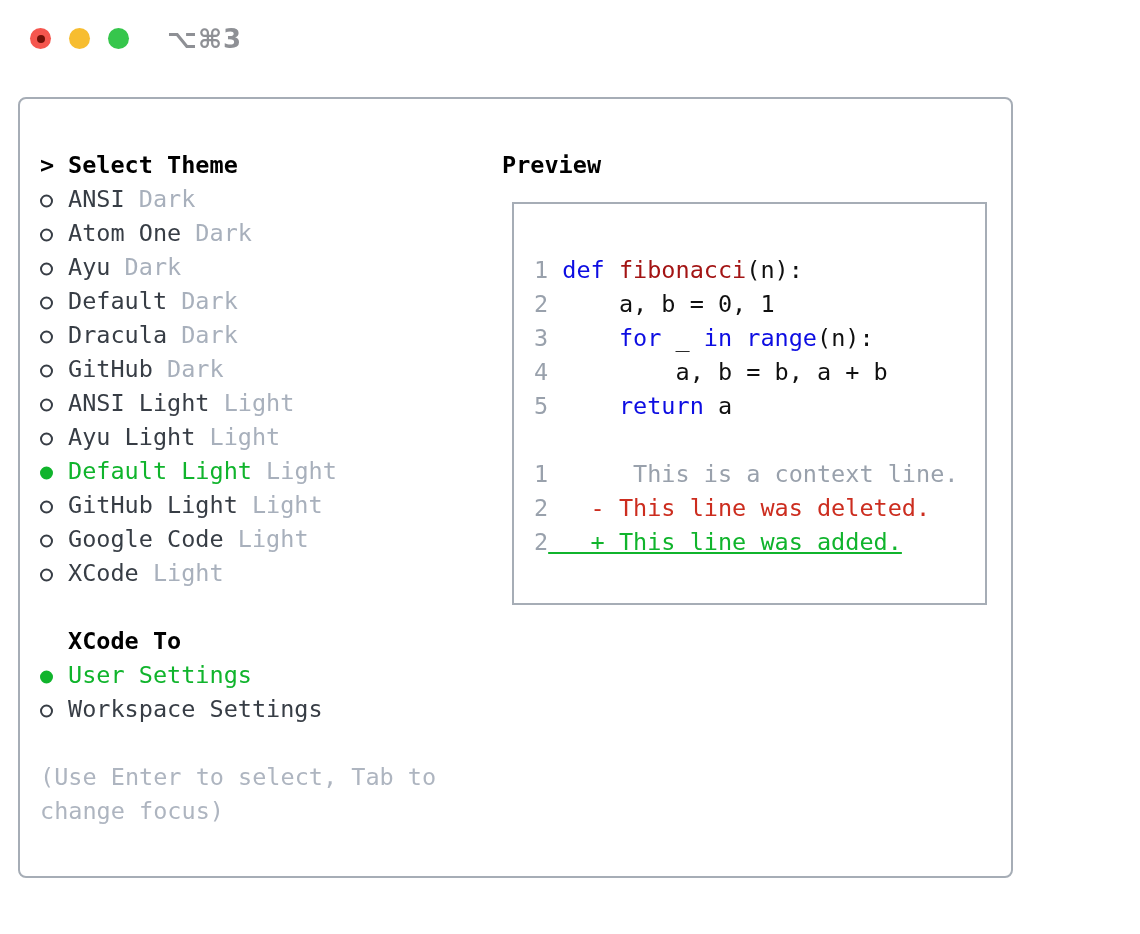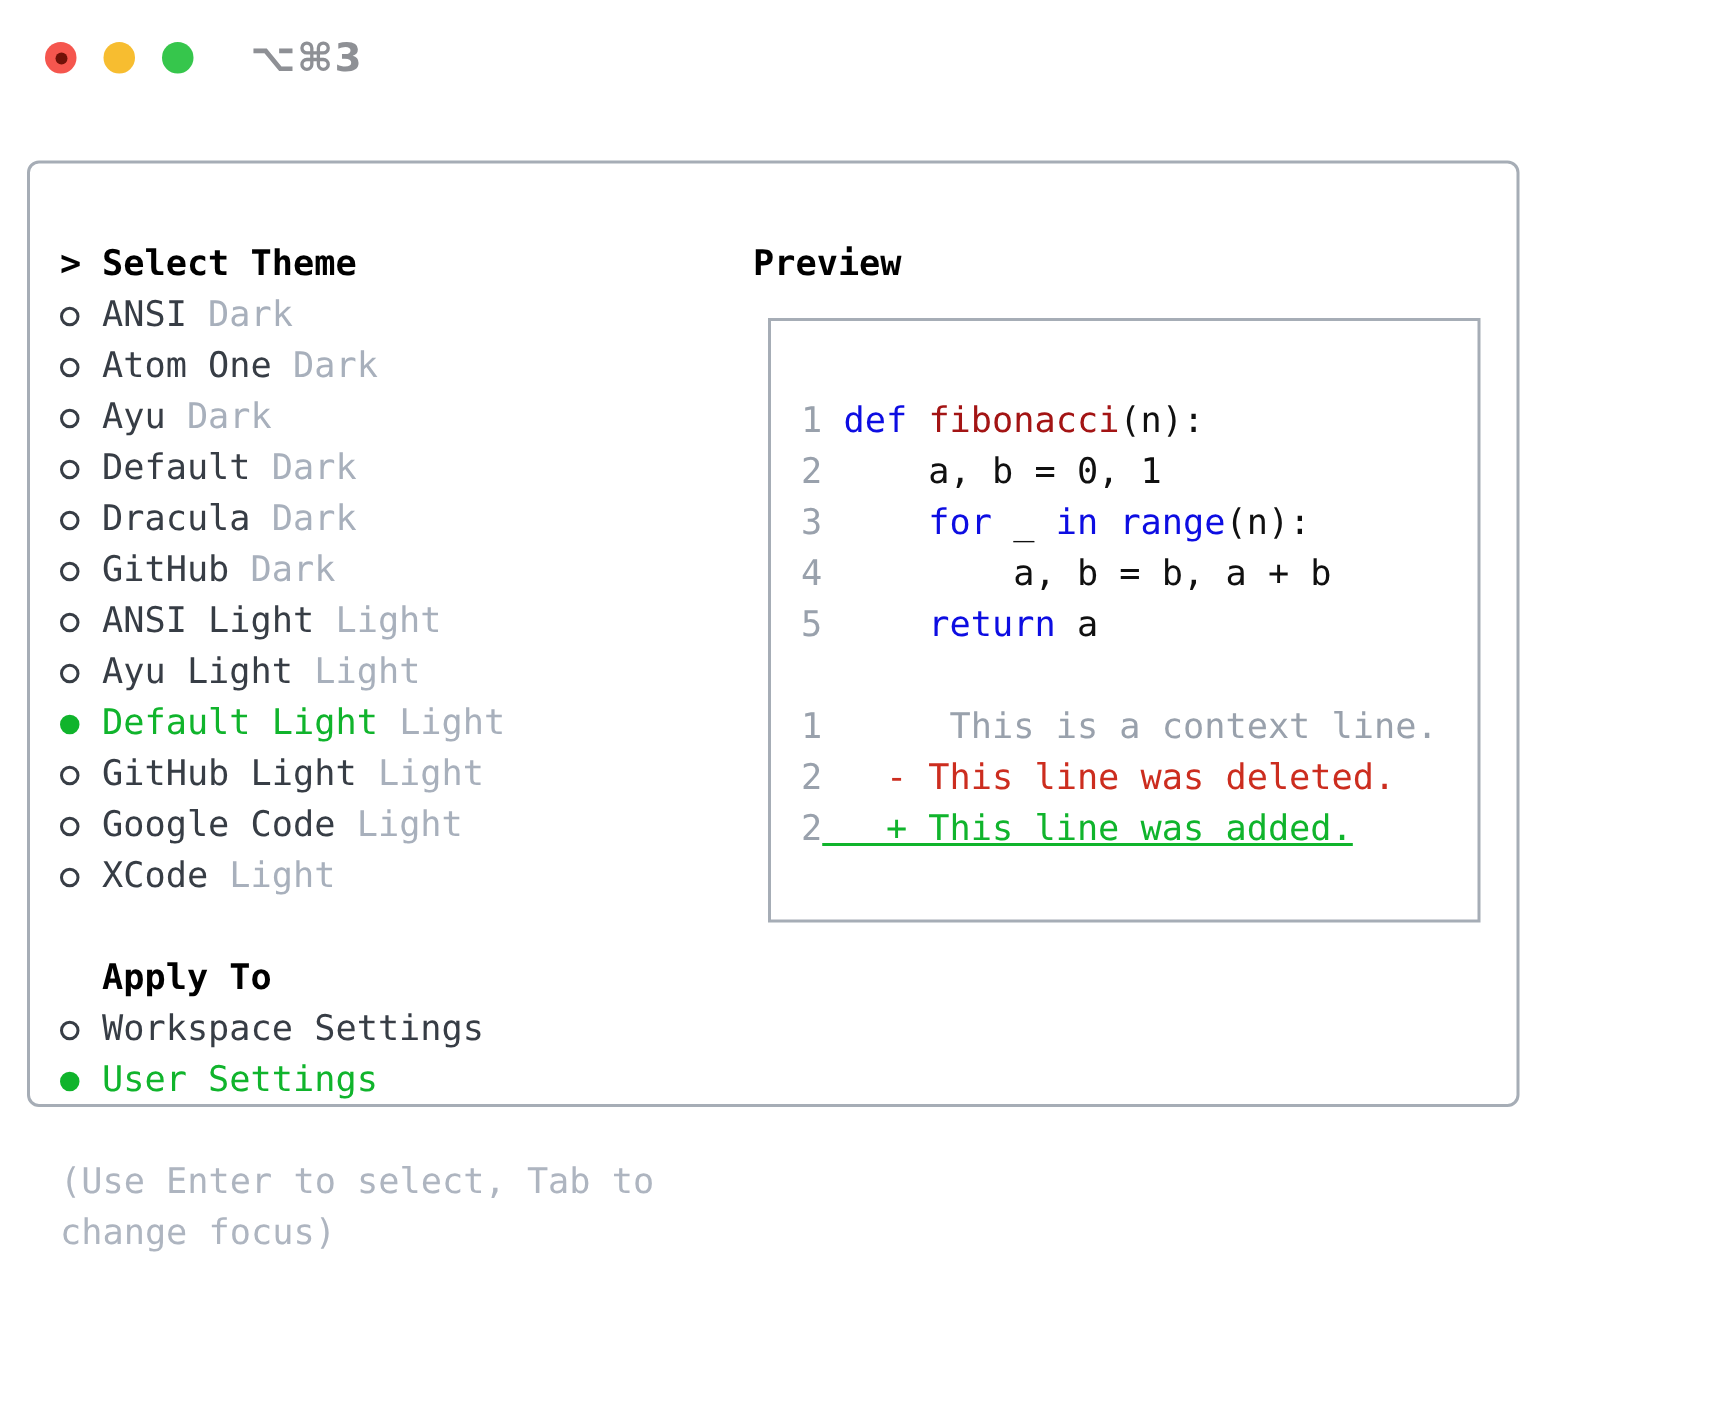--- a/index.html
+++ b/index.html
@@ -9,21 +9,21 @@
   
   .dot{position:absolute;top:28px;width:21px;height:21px;border-radius:50%;}
   .dot.red{left:30px;background:var(--titlebar_red);}
   .dot.yellow{left:69px;background:var(--titlebar_yellow);}
   .dot.green{left:108px;background:var(--titlebar_green);}
   .dot-inner{position:absolute;left:6.5px;top:6.5px;width:8px;height:8px;border-radius:50%;background:var(--titlebar_red_dot);}
   .wtitle{position:absolute;left:167px;top:24px;font-family:"DejaVu Sans","Liberation Sans",sans-serif;
           font-weight:600;font-size:26px;color:var(--title_gray);letter-spacing:1px;}
 
   
-  .main-box{position:absolute;left:18px;top:107px;width:995px;height:631px;box-sizing:border-box;
+  .main-box{position:absolute;left:18px;top:97px;width:995px;height:781px;box-sizing:border-box;
             border:2px solid var(--border_gray);border-radius:8px;background:#fff;}
 
   .line{white-space:pre;font-size:23.5px;line-height:34px;height:34px;color:var(--text_dark);}
   .heading{font-weight:bold;color:#000;}
   .left-col{position:absolute;left:20px;top:49px;}
   .prefix{display:inline-block;width:28px;}
   .marker{display:inline-block;width:28px;}
   .circle{display:inline-block;width:13px;height:13px;box-sizing:border-box;border:2px solid var(--text_dark);
           border-radius:50%;transform:translateY(0.5px);}
   .circle.filled{background:var(--accent_green);border-color:var(--accent_green);}
@@ -75,25 +75,25 @@
           <div class="line item"><span class="marker"><span class="circle"></span></span><span>ANSI Light</span><span class="variant"> Light</span></div>
           <div class="line item"><span class="marker"><span class="circle"></span></span><span>Ayu Light</span><span class="variant"> Light</span></div>
           <div class="line item"><span class="marker"><span class="circle filled"></span></span><span class="selgreen">Default Light</span><span class="variant"> Light</span></div>
           <div class="line item"><span class="marker"><span class="circle"></span></span><span>GitHub Light</span><span class="variant"> Light</span></div>
           <div class="line item"><span class="marker"><span class="circle"></span></span><span>Google Code</span><span class="variant"> Light</span></div>
           <div class="line item"><span class="marker"><span class="circle"></span></span><span>XCode</span><span class="variant"> Light</span></div>
         </div>
 
       <div class="line blank"></div>
 
-      <div class="line heading"><span class="prefix"></span><span>Apply To</span></div>
+      <div class="line heading"><span class="prefix"></span><span>XCode To</span></div>
 
       <div id="apply-list">
+          <div class="line item"><span class="marker"><span class="circle filled"></span></span><span class="selgreen">User Settings</span></div>
           <div class="line item"><span class="marker"><span class="circle"></span></span><span>Workspace Settings</span></div>
-          <div class="line item"><span class="marker"><span class="circle filled"></span></span><span class="selgreen">User Settings</span></div>
         </div>
 
       <div class="line blank"></div>
 
       <div class="line hint">(Use Enter to select, Tab to</div>
       <div class="line hint">change focus)</div>
     </div>
 
     <div class="line heading preview-heading">Preview</div>
 

